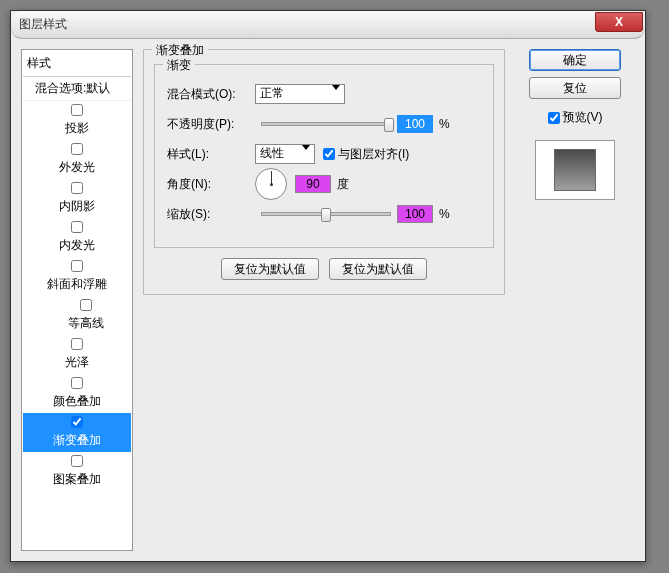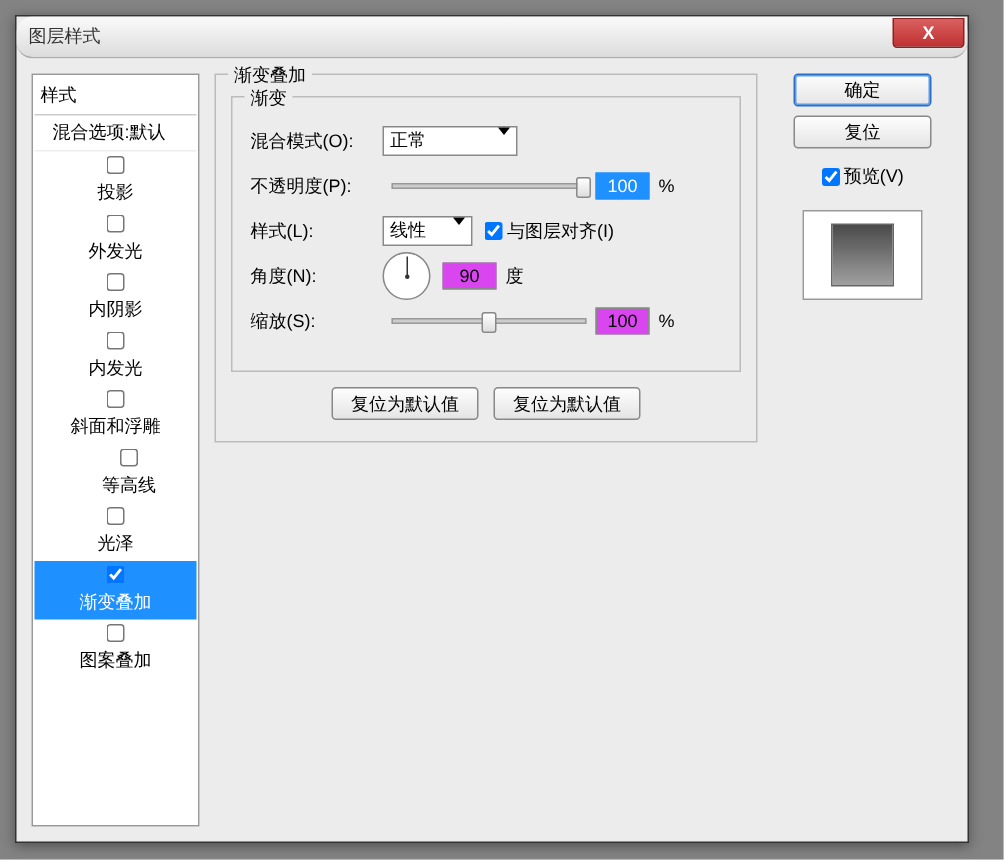--- a/index.html
+++ b/index.html
@@ -88,20 +88,24 @@
             <span>斜面和浮雕</span>
           </div>
           <div class="row indent">
             <input type="checkbox" style="">
             <span>等高线</span>
           </div>
           <div class="row">
             <input type="checkbox" style="">
             <span>光泽</span>
           </div>
+          <div class="row">
+            <input type="checkbox" style="">
+            <span>颜色叠加</span>
+          </div>
           <div class="row selected">
             <input type="checkbox" checked="" style="">
             <span>渐变叠加</span>
           </div>
           <div class="row">
             <input type="checkbox" style="">
             <span>图案叠加</span>
           </div>
         </div>
     </div>

